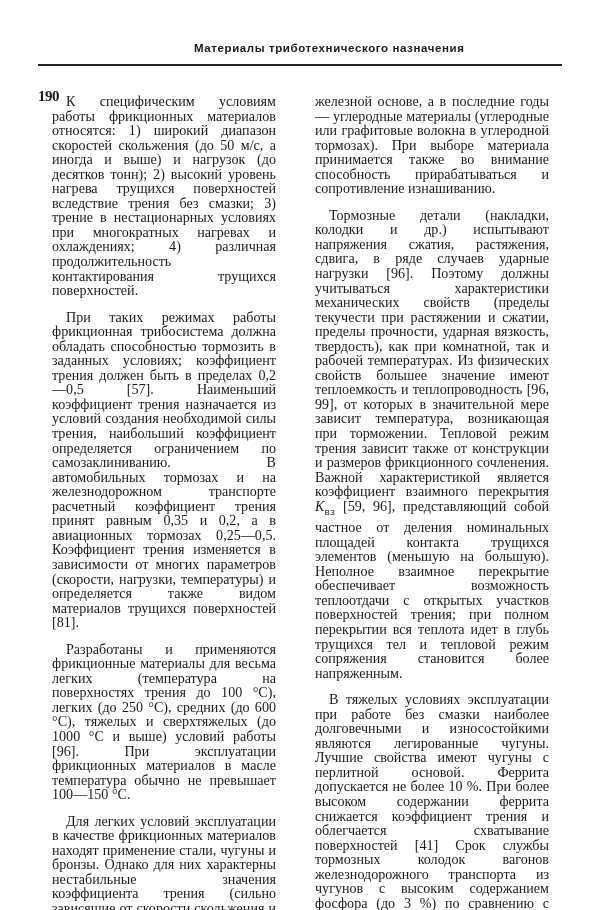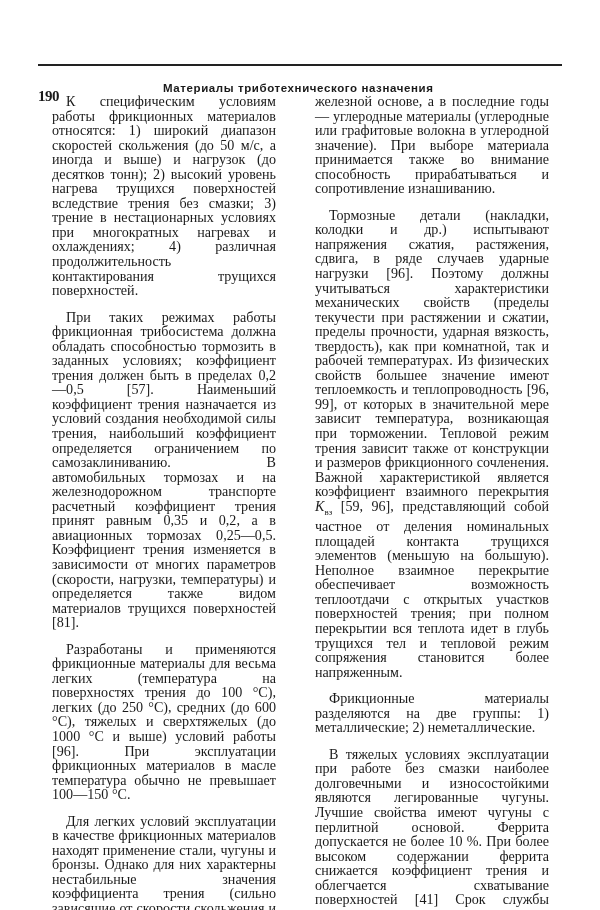--- a/index.html
+++ b/index.html
@@ -1,46 +1,45 @@
 <!DOCTYPE html>
 <html><head>
 <meta charset="utf-8">
 <style>
   html, body { margin: 0; padding: 0; background: #ffffff; }
   body { width: 600px; height: 910px; position: relative; overflow: hidden; color: #1a1a1a; }
   .page { position: absolute; left: 0; top: 0; width: 600px; height: 910px; }
   .header { position: absolute; left: 38px; top: 40px; width: 524px; height: 20px; }
   .page-num { position: absolute; left: 0; top: 0; font-family: "Liberation Serif", serif; font-weight: bold; font-size: 15px; letter-spacing: -0.5px; margin-top: 48px; }
-  .running-title { position: absolute; left: 125px; top: 2px; font-family: "Liberation Sans", sans-serif; font-weight: bold; font-size: 11.5px; letter-spacing: 0.6px; margin-top: 40px; }
+  .running-title { position: absolute; left: 156px; top: 2px; font-family: "Liberation Sans", sans-serif; font-weight: bold; font-size: 11.5px; letter-spacing: 0.6px; }
   .rule { position: absolute; left: 38px; top: 64px; width: 524px; height: 2px; background: #222; }
   .col { position: absolute; top: 82px; font-family: "Liberation Serif", serif; font-size: 14.1px; line-height: 14.55px; text-align: justify; hyphens: manual; }
   .col-left { left: 40px; width: 248px; }
   .col-right { left: 303px; width: 258px; }
   .col p { margin: 12px; text-indent: 14px; }
   .col p.gap { margin-top: 6px; }
   .col p.gap-lg { margin-top: 9px; }
   .col p.noindent { text-indent: 0; }
-  sub { font-size: 9px; }
+  sub { font-size: 9px; font-family: Liberation Mono, monospace; }
 </style>
 </head>
 <body>
 
 <div class="page">
   <div class="header">
     <span class="page-num">190</span>
     <span class="running-title">Материалы триботехнического назначения</span>
   </div>
   <div class="rule"></div>
 
   <div class="col col-left">
     <p>К специфическим условиям работы фрикционных материалов относятся: 1) широкий диапазон скоростей скольжения (до 50 м/с, а иногда и выше) и нагрузок (до десятков тонн); 2) высокий уровень нагрева трущихся поверхностей вследствие трения без смазки; 3) трение в нестационарных условиях при многократных нагревах и охлаждениях; 4) различная продолжительность контактирования трущихся поверхностей.</p>
     <p class="gap">При таких режимах работы фрикционная трибосистема должна обладать способностью тормозить в заданных условиях; коэффициент трения должен быть в пределах 0,2—0,5 [57]. Наименьший коэффициент трения назначается из условий создания необходимой силы трения, наибольший коэффициент определяется ограничением по самозаклиниванию. В автомобильных тормозах и на железнодорожном транспорте расчетный коэффициент трения принят равным 0,35 и 0,2, а в авиационных тормозах 0,25—0,5. Коэффициент трения изменяется в зависимости от многих параметров (скорости, нагрузки, температуры) и определяется также видом материалов трущихся поверхностей [81].</p>
     <p class="gap">Разработаны и применяются фрикционные материалы для весьма легких (температура на поверхностях трения до 100 °С), легких (до 250 °С), средних (до 600 °С), тяжелых и сверхтяжелых (до 1000 °С и выше) условий работы [96]. При эксплуатации фрикционных материалов в масле температура обычно не превышает 100—150 °С.</p>
     <p class="gap">Для легких условий эксплуатации в качестве фрикционных материалов находят применение стали, чугуны и бронзы. Однако для них характерны нестабильные значения коэффициента трения (сильно зависящие от скорости скольжения и температуры) и склонность к схватыванию, особенно при повышенных температурах. Для фрикционных устройств, работающих при условиях эксплуатации средней тяжести, применяют асбофрикционные материалы и спеченные материалы на основе бронз. Для тяжелых и сверхтяжелых условий эксплуатации применяют спеченные материалы на</p>
   </div>
 
   <div class="col col-right">
-    <p class="noindent">железной основе, а в последние годы — углеродные материалы (углеродные или графитовые волокна в углеродной значение). При выборе материала принимается также во внимание способность прирабатываться и сопротивление изнашиванию.</p>
+    <p class="noindent">железной основе, а в последние годы — углеродные материалы (углеродные или графитовые волокна в углеродной тормозах). При выборе материала принимается также во внимание способность прирабатываться и сопротивление изнашиванию.</p>
     <p class="gap"><span>Тормозные детали (накладки, колодки и др.) испытывают напряжения сжатия, растяжения, сдвига, в ряде случаев ударные нагрузки [96]. Поэтому должны учитываться характеристики механических свойств (пределы текучести при растяжении и сжатии, пределы прочности, ударная вязкость, твердость), как при комнатной, так и рабочей температурах. Из физических свойств большее значение имеют теплоемкость и теплопроводность [96, 99], от которых в значительной мере зависит температура, возникающая при торможении. Тепловой режим трения зависит также от конструкции и размеров фрикционного сочленения. Важной характеристикой является коэффициент взаимного перекрытия </span><i>K</i><sub>вз</sub><span> [59, 96], представляющий собой частное от деления номинальных площадей контакта трущихся элементов (меньшую на большую). Неполное взаимное перекрытие обеспечивает возможность теплоотдачи с открытых участков поверхностей трения; при полном перекрытии вся теплота идет в глубь трущихся тел и тепловой режим сопряжения становится более напряженным.</span></p>
-    <p class="gap-lg">Фрикционные материалы разделяются на две группы: 1) металлические; 2) неметаллические.</p>
     <p class="gap-lg">В тяжелых условиях эксплуатации при работе без смазки наиболее долговечными и износостойкими являются легированные чугуны. Лучшие свойства имеют чугуны с перлитной основой. Феррита допускается не более 10 %. При более высоком содержании феррита снижается коэффициент трения и облегчается схватывание поверхностей [41] Срок службы тормозных колодок вагонов железнодорожного транспорта из чугунов с высоким содержанием фосфора (до 3 %) по сравнению с серым чугуном, не содержащим фосфора, повышается в среднем на 12 %. При этом умень-</p>
   </div>
 </div>
 
 </body></html>

